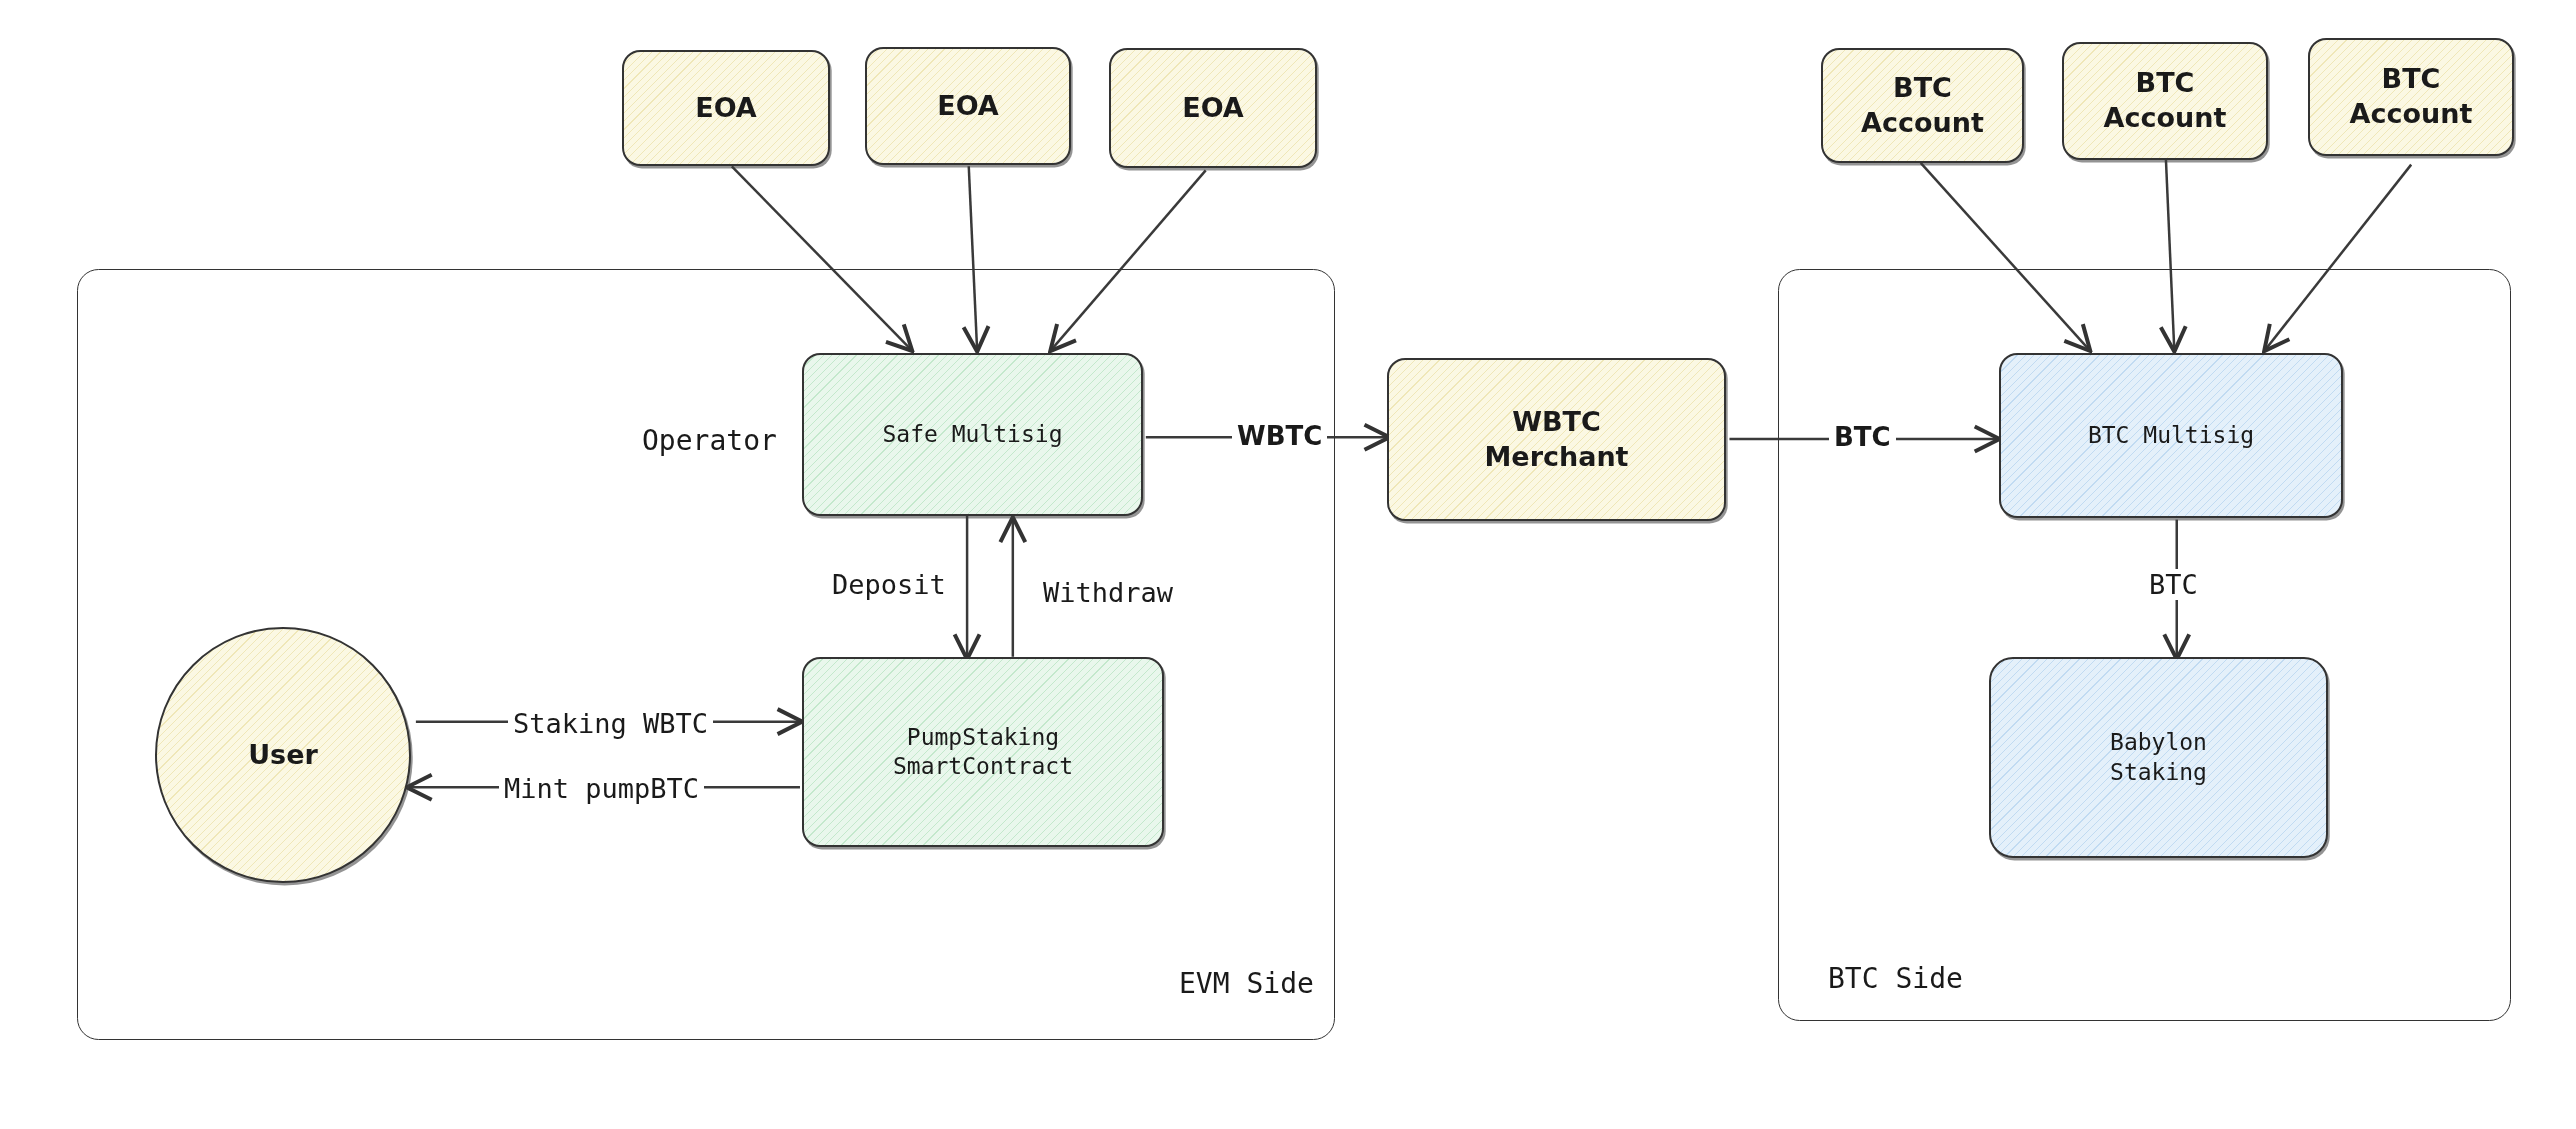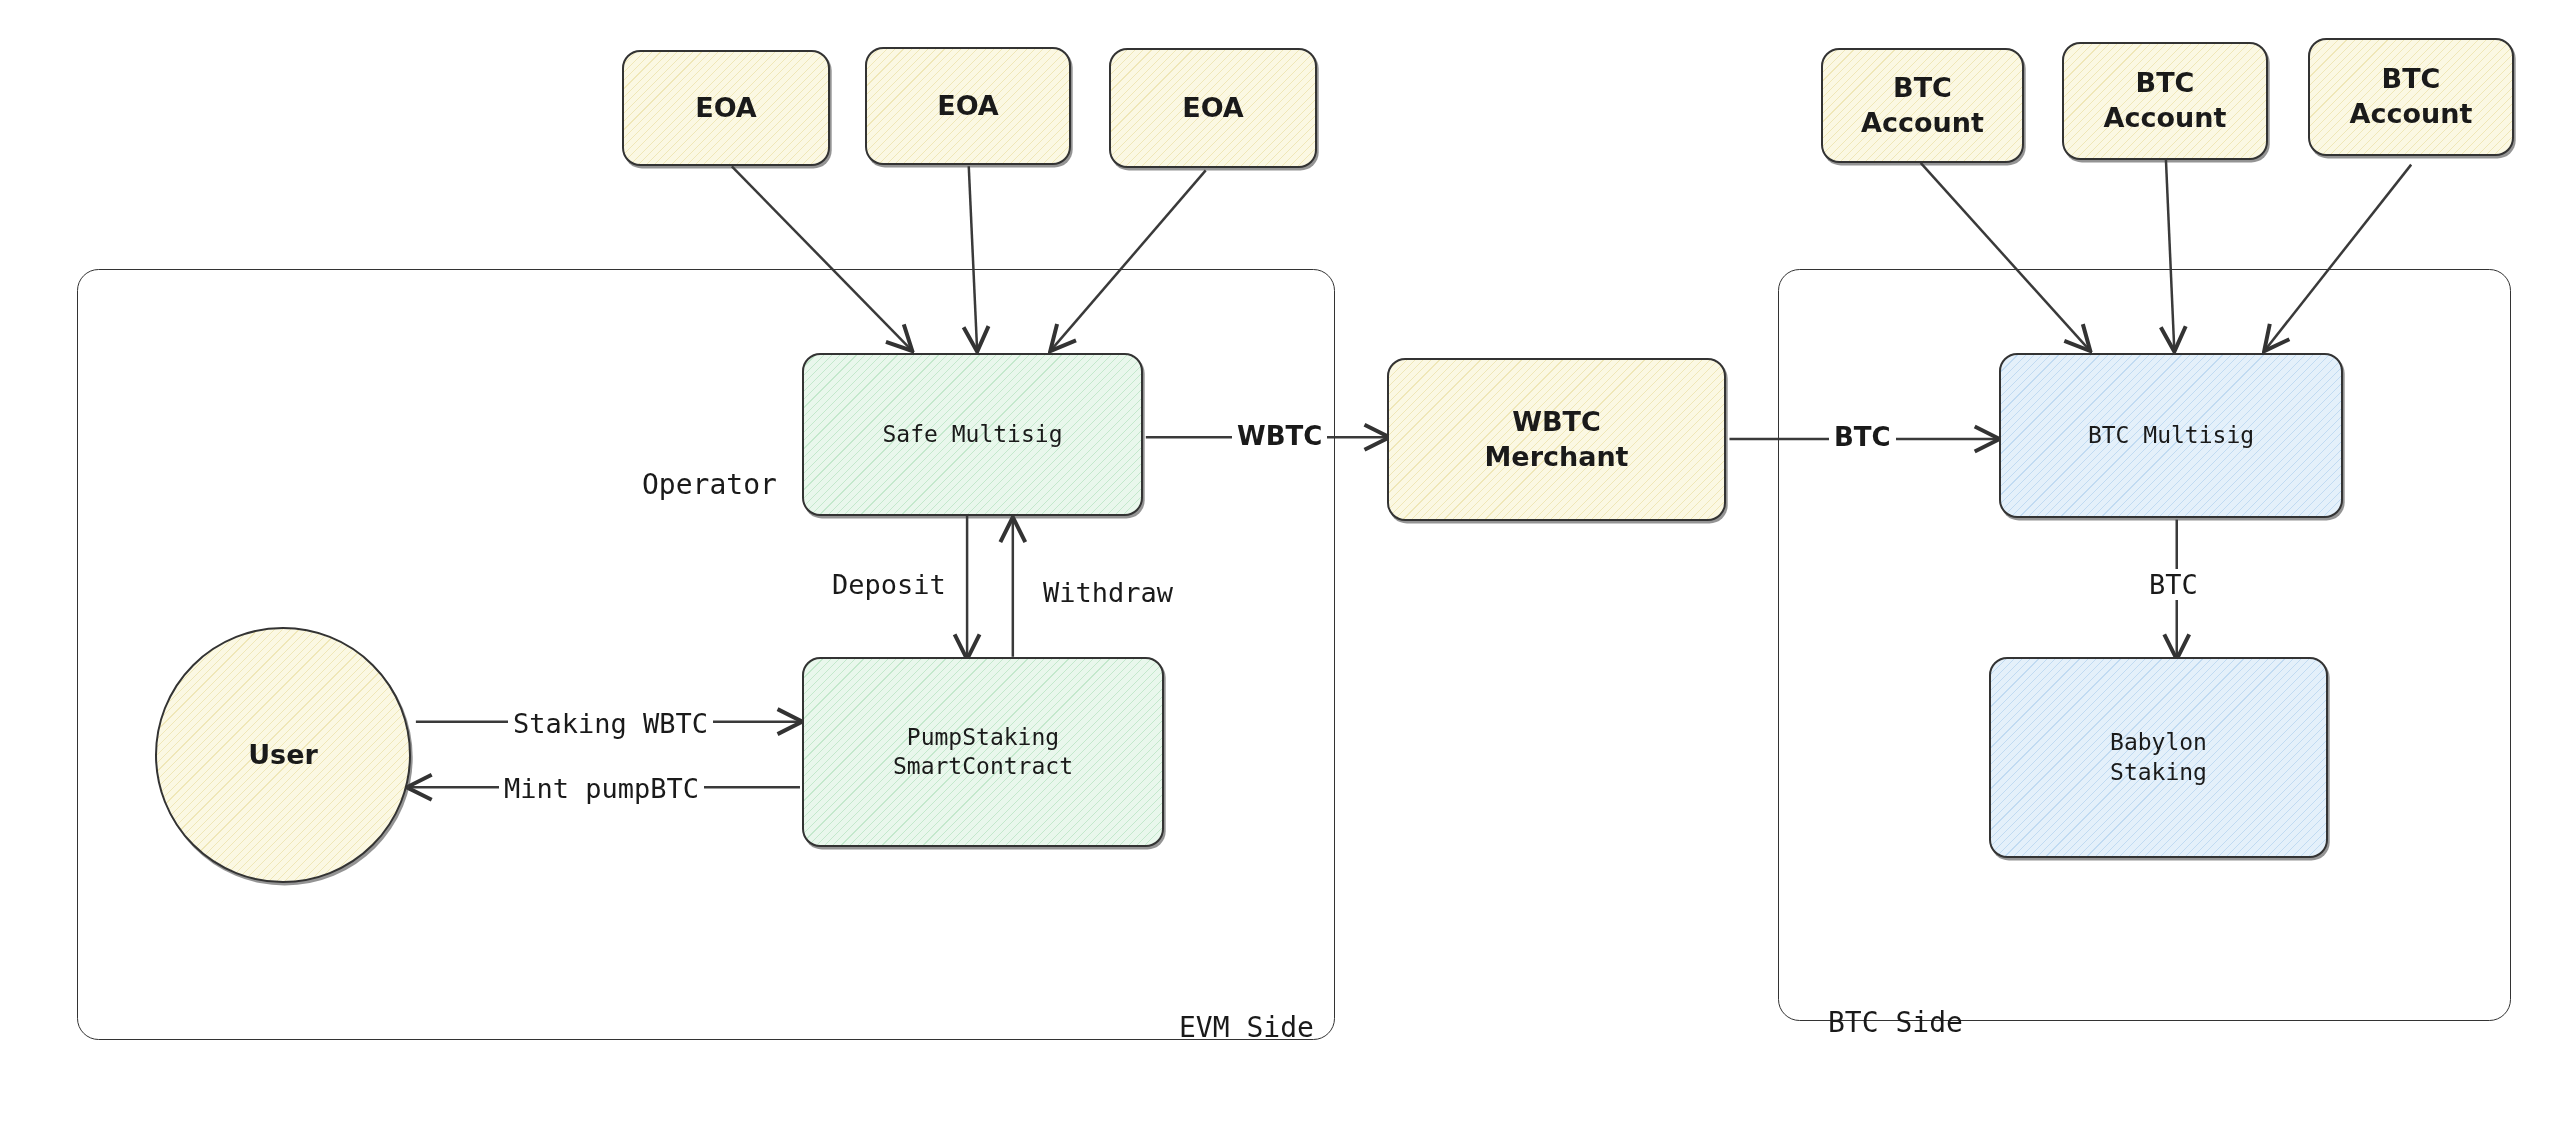--- a/index.html
+++ b/index.html
@@ -99,21 +99,20 @@
     font-family: "DejaVu Sans", "Liberation Sans", sans-serif;
     font-weight: 600;
     font-size: 26px;
   }
   .side-label {
     position: absolute;
     font-family: "DejaVu Sans Mono", "Liberation Mono", monospace;
     font-size: 28px;
     color: #1a1a1a;
     white-space: nowrap;
-    margin-top: 44px;
   }
 </style>
 </head>
 <body>
 
 <div id="canvas">
 
   <svg id="edges" viewBox="0 0 3098 1358" xmlns="http://www.w3.org/2000/svg">
     <defs>
       <marker id="arrow" viewBox="0 0 12 12" refX="10" refY="6" markerWidth="12" markerHeight="12" orient="auto-start-reverse">
@@ -170,21 +169,21 @@
   <div class="node green" style="left:802px; top:657px; width:362px; height:190px;">PumpStaking
 SmartContract</div>
 
   <div class="node yellow circle hand" style="left:155px; top:627px; width:256px; height:256px;">User</div>
 
   <div class="node yellow hand" style="left:1387px; top:358px; width:339px; height:163px;">WBTC
 Merchant</div>
 
   <div class="node blue" style="left:1999px; top:353px; width:344px; height:165px;">BTC Multisig</div>
 
-  <div class="node blue" style="left:1989px; top:657px; width:339px; height:201px;">Babylon
+  <div class="node blue" style="left:1989px; top:657px; width:339px; height:201px;border-radius:24px;">Babylon
 Staking</div>
 
   <div class="edge-label hand" style="left:1232px; top:421px;">WBTC</div>
 
   <div class="edge-label hand" style="left:1829px; top:422px;">BTC</div>
 
   <div class="edge-label" style="left:827px; top:569px;">Deposit</div>
 
   <div class="edge-label" style="left:1038px; top:569px;margin-top:8px;">Withdraw</div>
 

